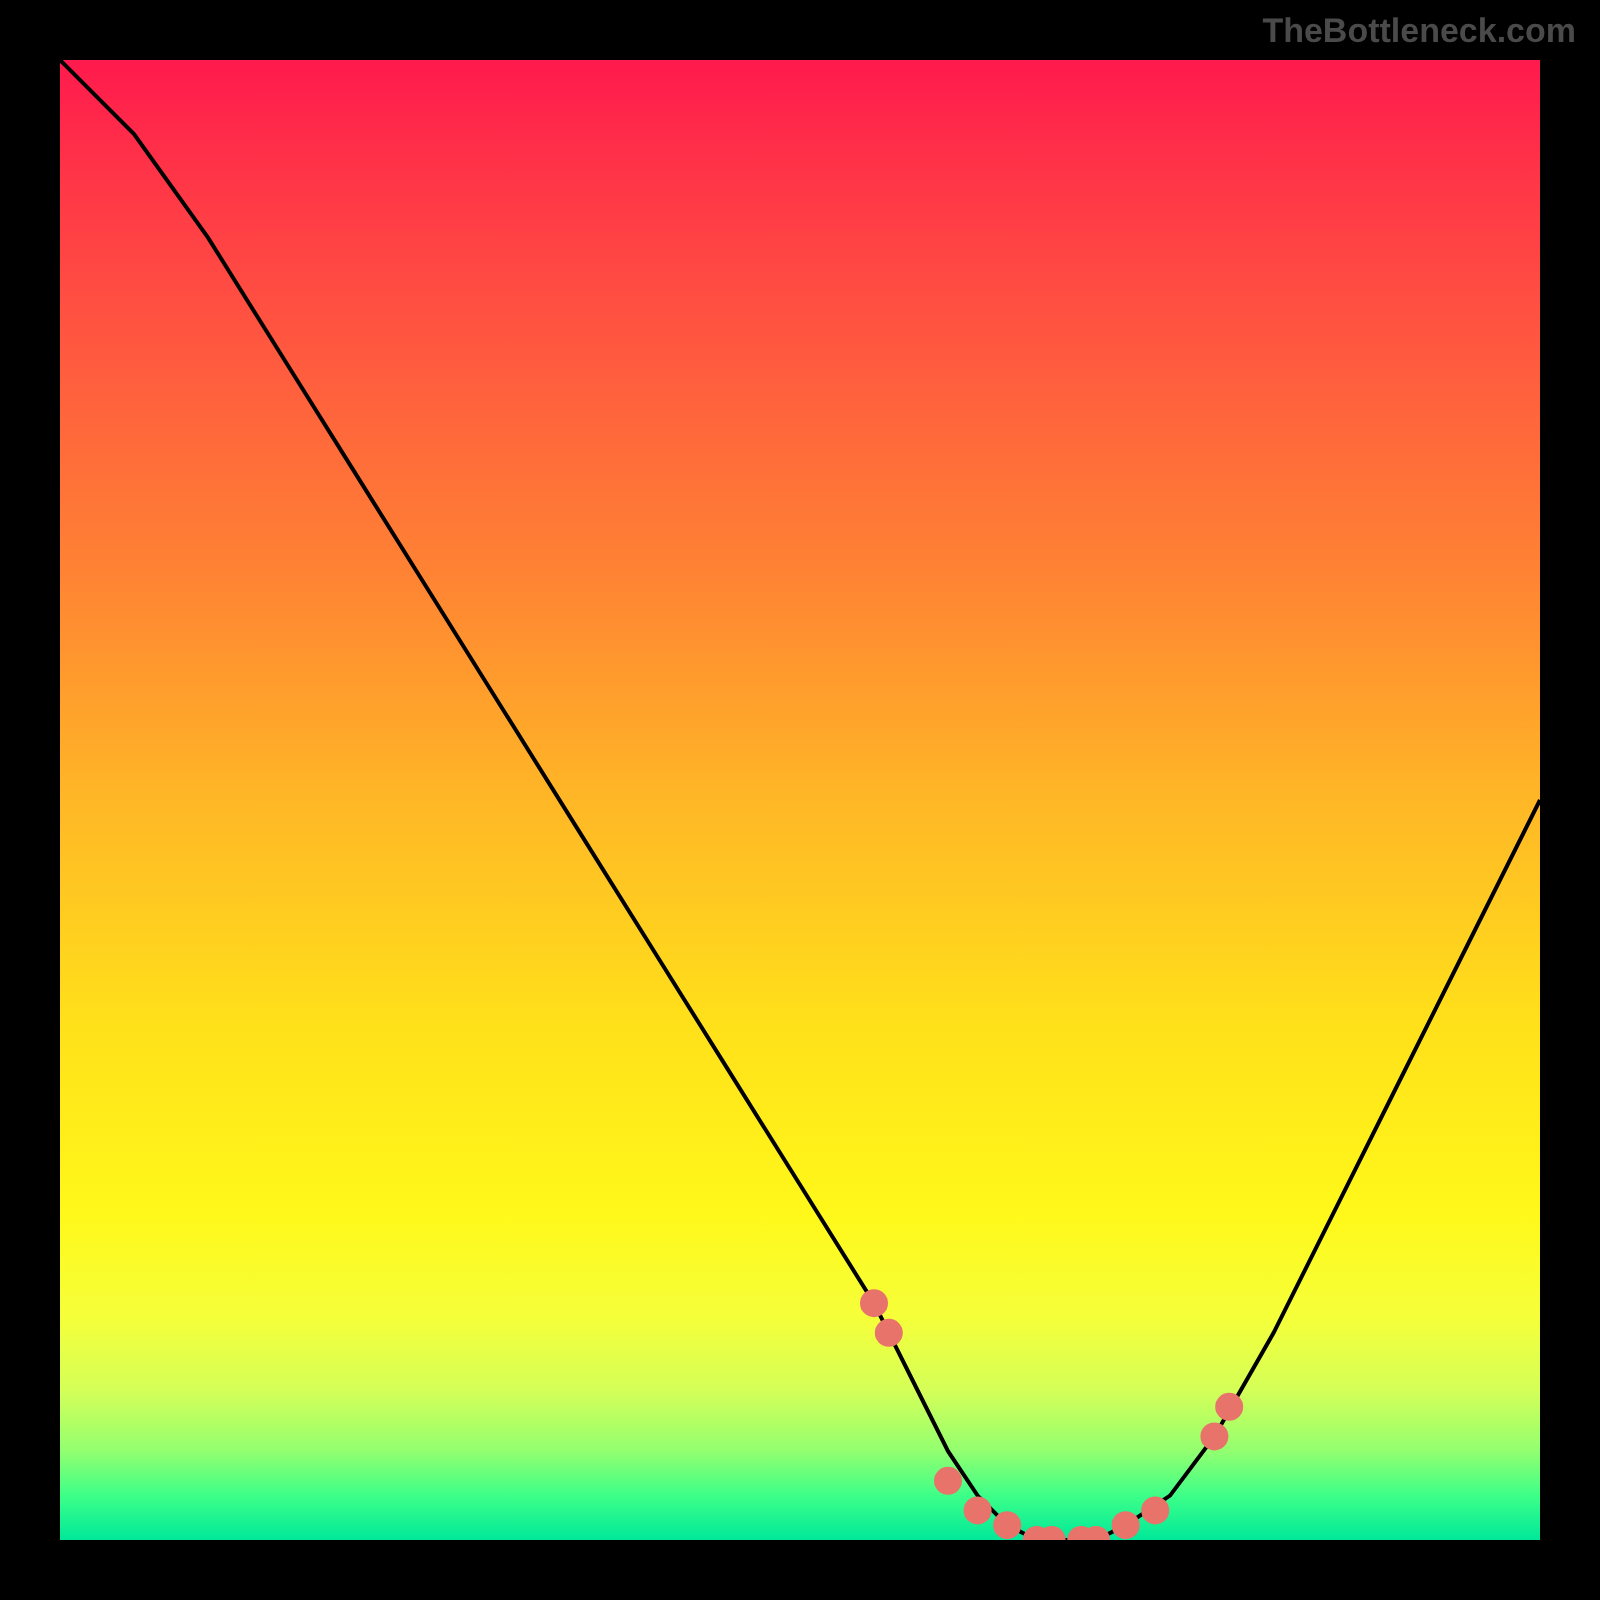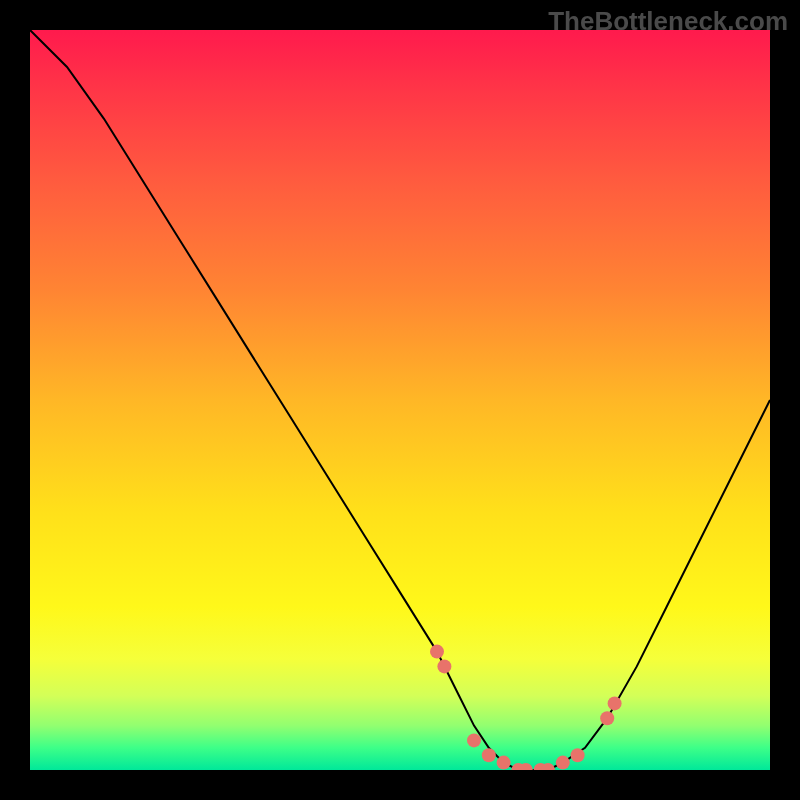--- a/index.html
+++ b/index.html
@@ -9,21 +9,21 @@
     background: #000;
     position: relative;
     font-family: Arial, sans-serif;
     overflow: hidden;
   }
   .watermark {
     position: absolute;
     top: 6px;
     right: 12px;
     color: #4a4a4a;
-    font-size: 26px;
+    font-size: 17px;
     font-weight: bold;
     z-index: 10;
     text-align: center;
   }
   .plot-area {
     position: absolute;
     left: 30px;
     top: 30px;
     width: 740px;
     height: 740px;

